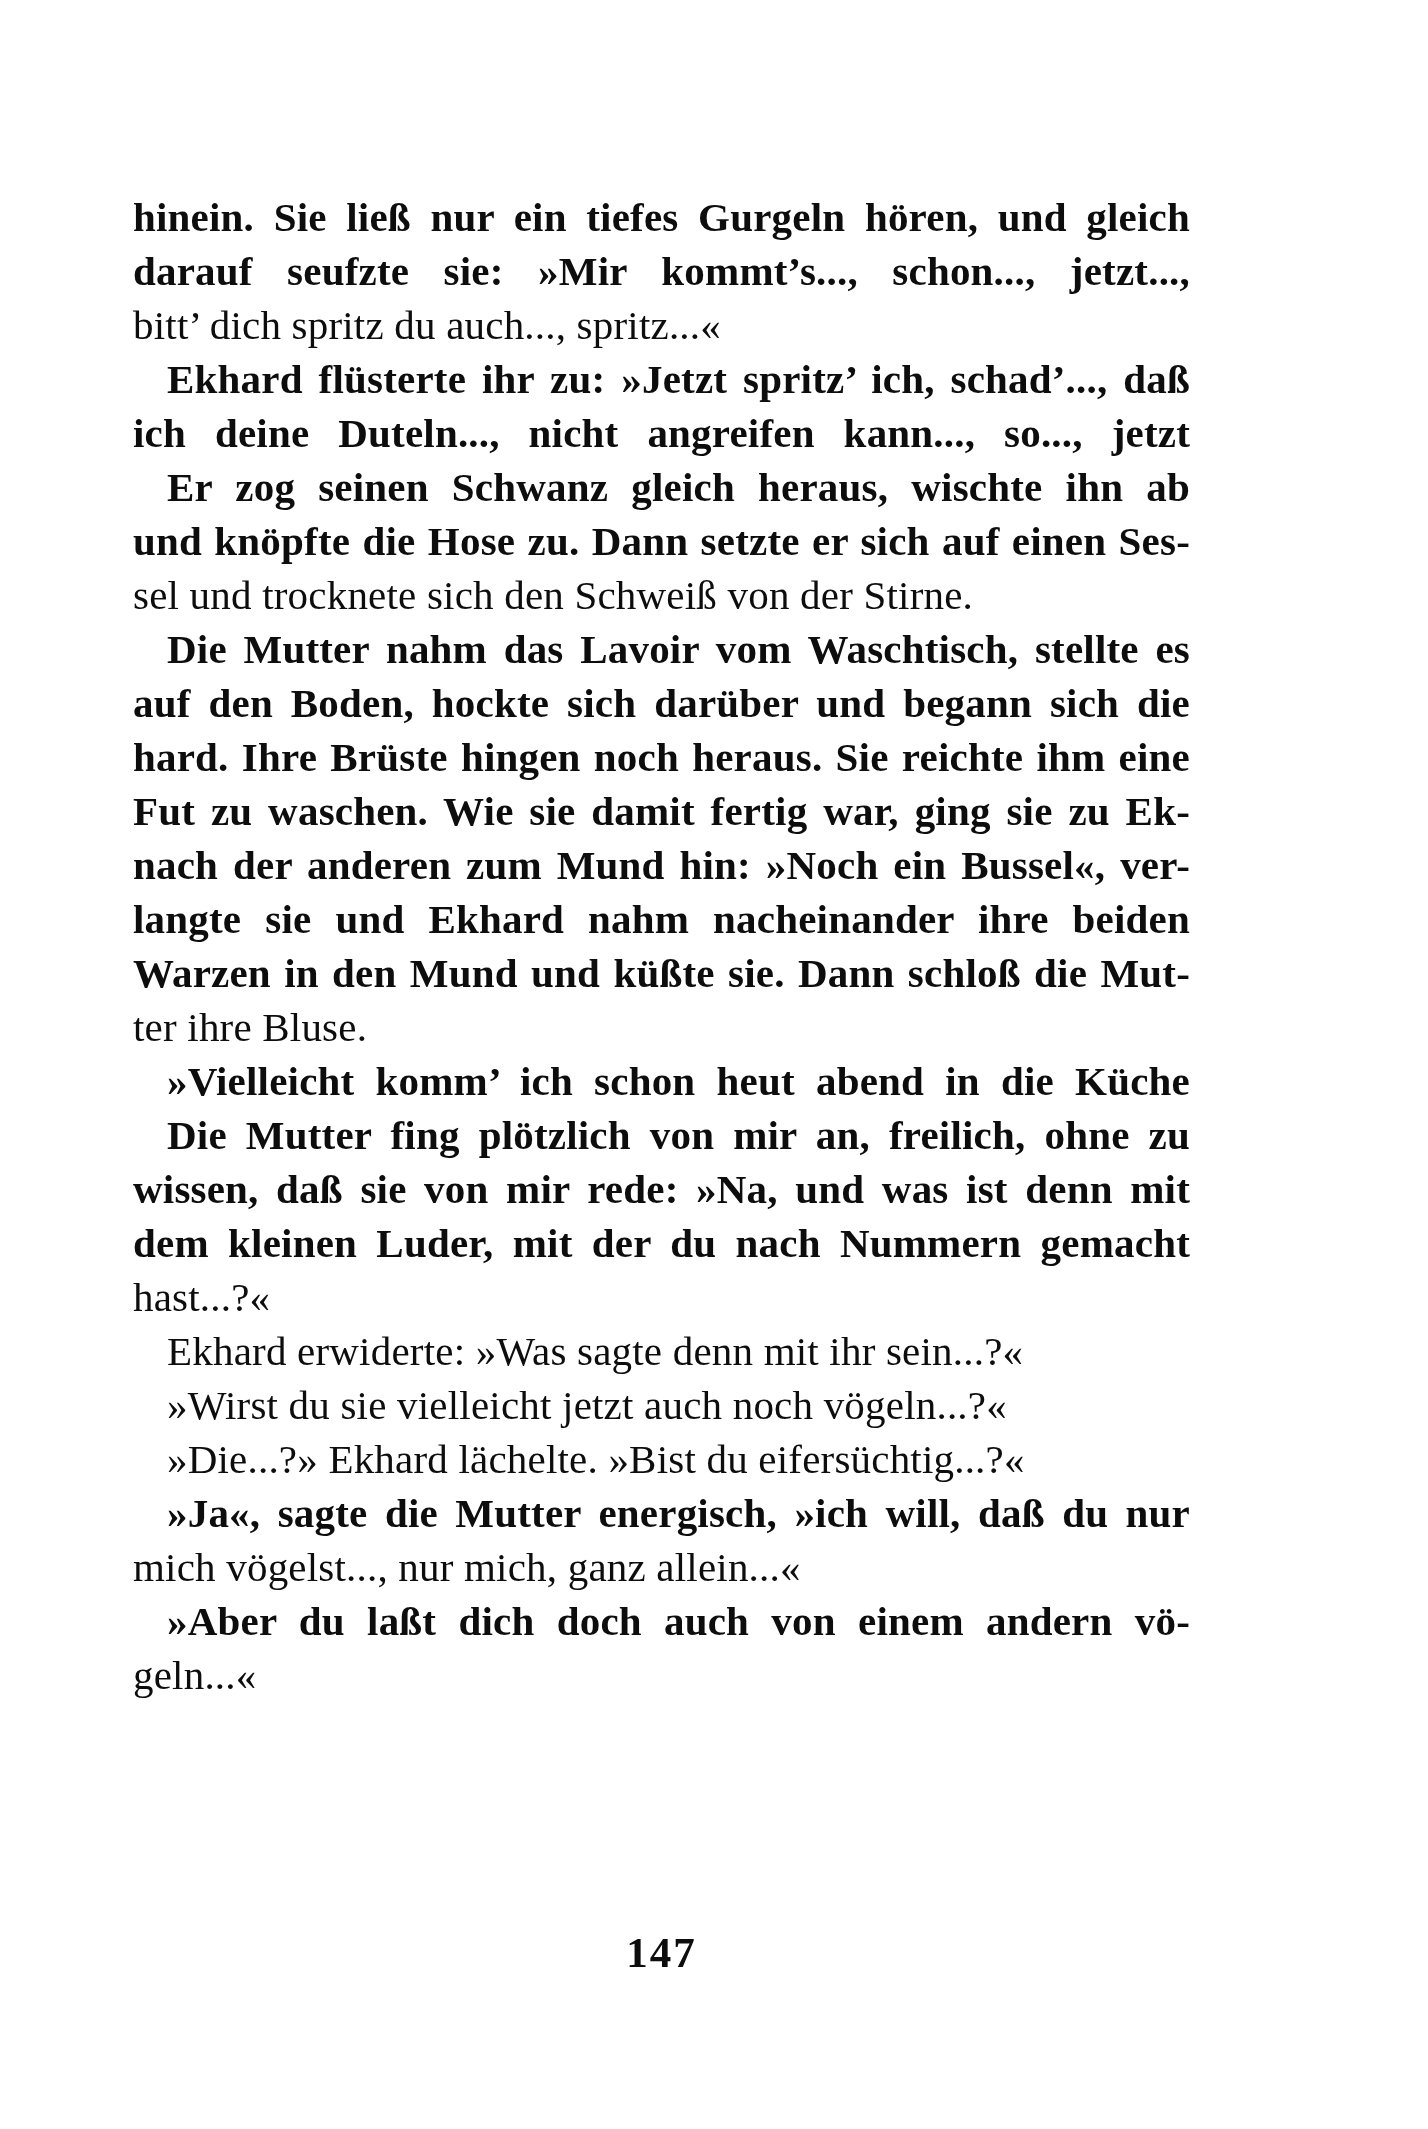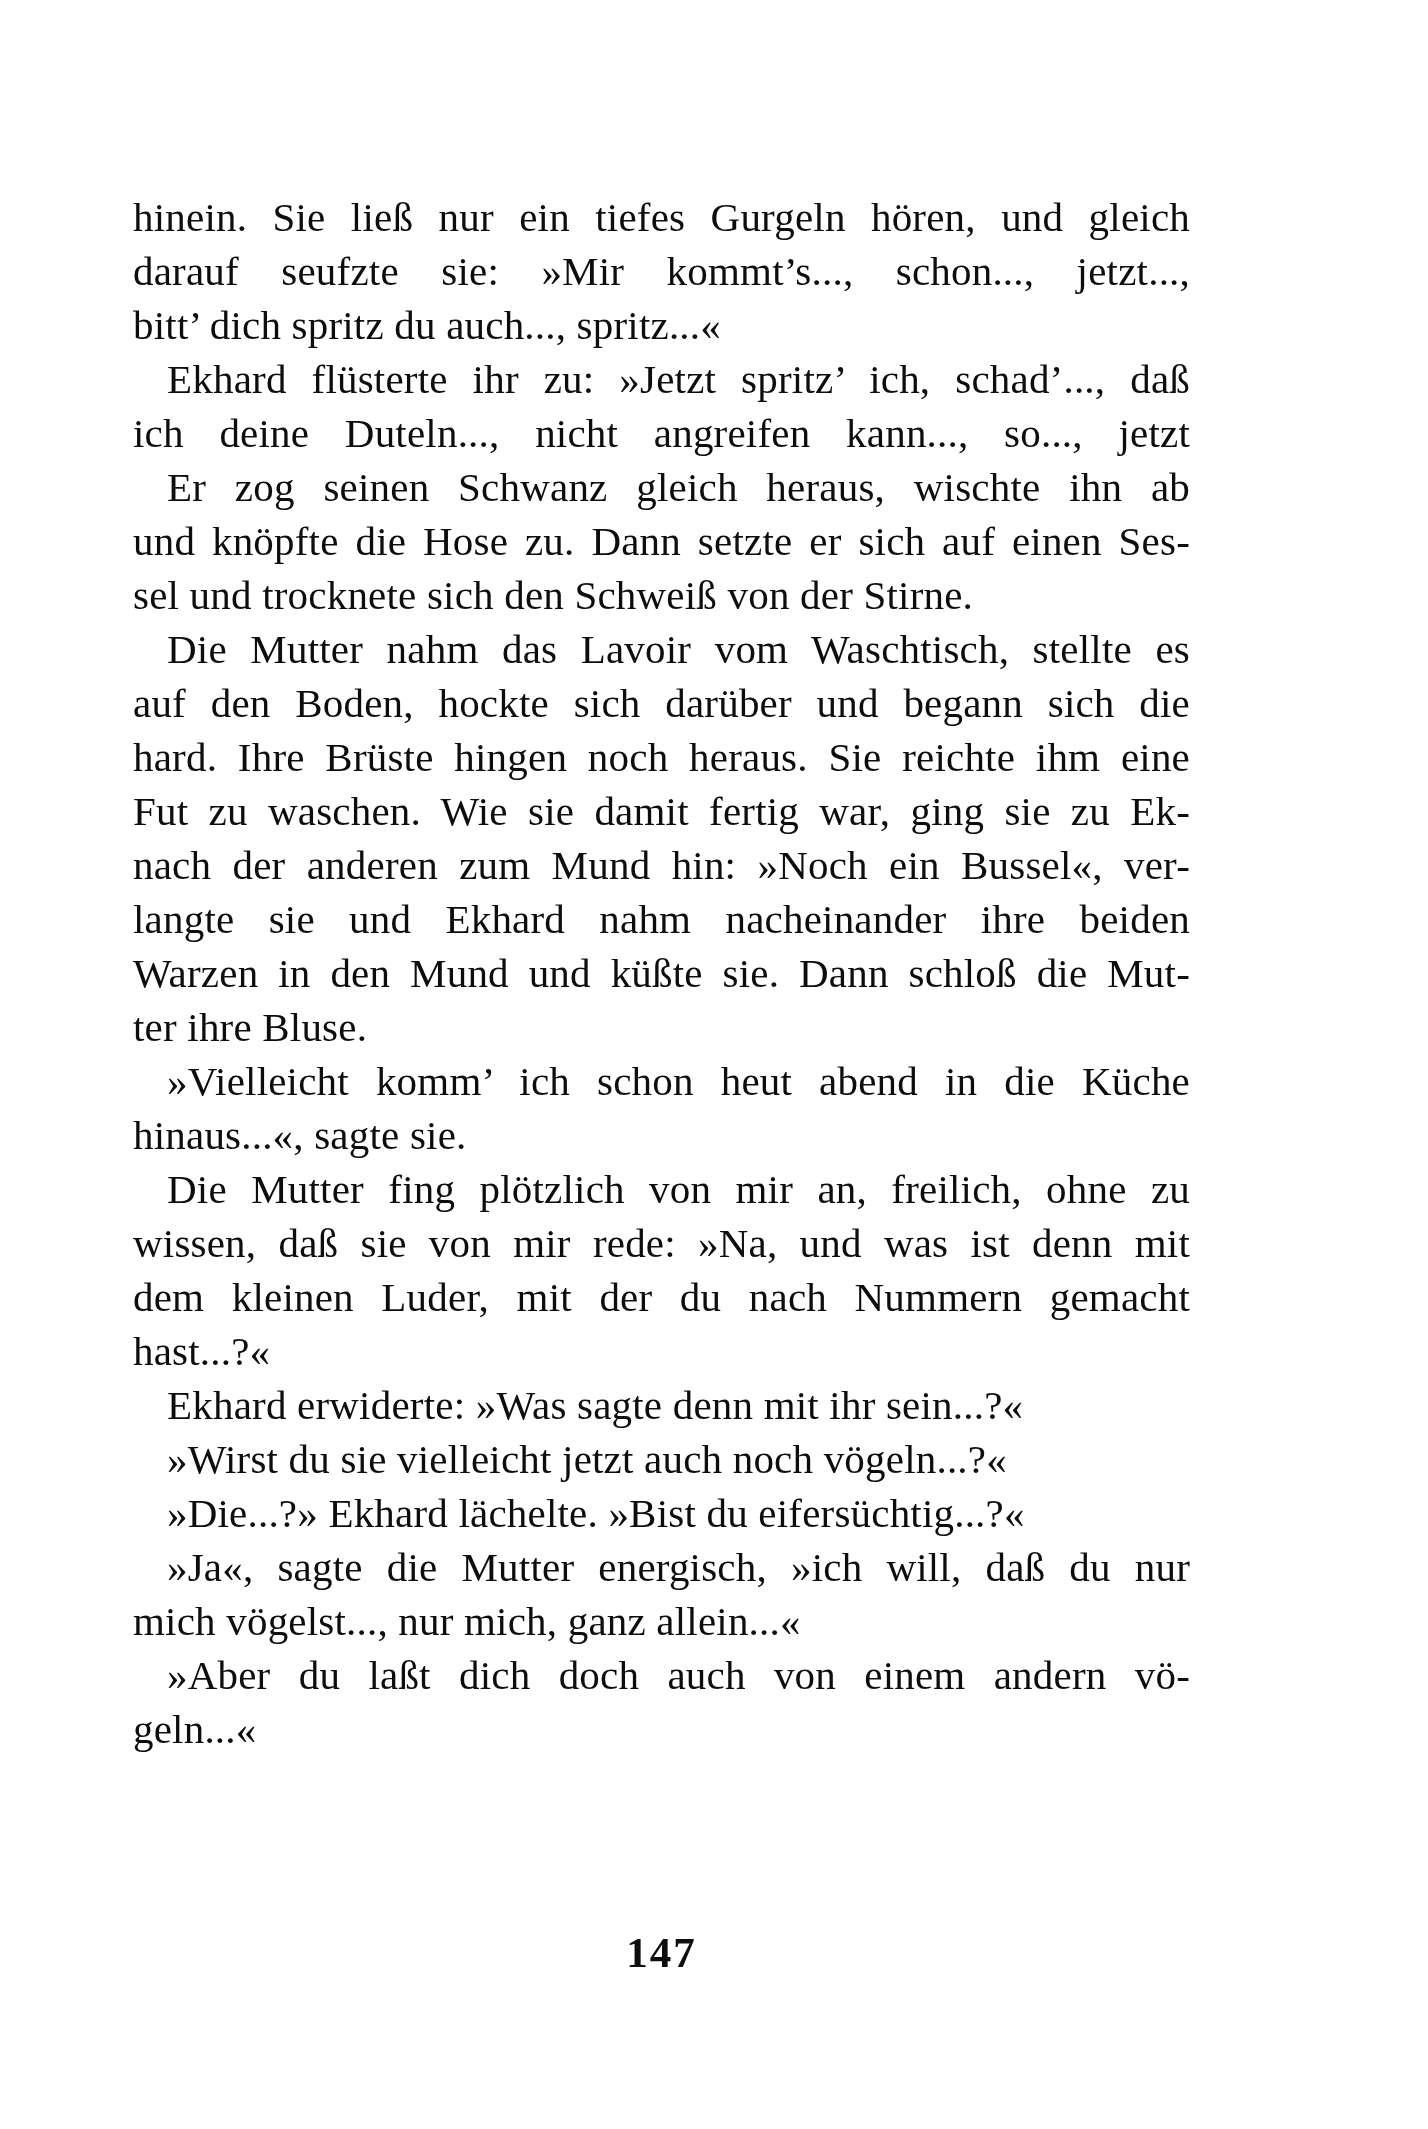--- a/index.html
+++ b/index.html
@@ -31,20 +31,21 @@
     line-height: 54px;
     height: 54px;
     white-space: normal;
     text-align: left;
     letter-spacing: 0.2px;
     -webkit-font-smoothing: antialiased;
   }
   .text-line.justify {
     text-align: justify;
     text-align-last: justify;
+    font-weight: bold;
   }
   .text-line.indent {
     padding-left: 34px;
     box-sizing: border-box;
   }
   .text-line.italic {
     font-style: italic;
   }
   .page-number {
     position: absolute;
@@ -74,21 +75,20 @@
       <div class="text-line">sel und trocknete sich den Schweiß von der Stirne.</div>
       <div class="text-line justify indent">Die Mutter nahm das Lavoir vom Waschtisch, stellte es</div>
       <div class="text-line justify">auf den Boden, hockte sich darüber und begann sich die</div>
       <div class="text-line justify">hard. Ihre Brüste hingen noch heraus. Sie reichte ihm eine</div>
       <div class="text-line justify">Fut zu waschen. Wie sie damit fertig war, ging sie zu Ek-</div>
       <div class="text-line justify">nach der anderen zum Mund hin: »Noch ein Bussel«, ver-</div>
       <div class="text-line justify">langte sie und Ekhard nahm nacheinander ihre beiden</div>
       <div class="text-line justify">Warzen in den Mund und küßte sie. Dann schloß die Mut-</div>
       <div class="text-line">ter ihre Bluse.</div>
       <div class="text-line justify indent">»Vielleicht komm’ ich schon heut abend in die Küche</div>
-      <div class="text-line">hinaus...«, sagte sie.</div>
       <div class="text-line justify indent">Die Mutter fing plötzlich von mir an, freilich, ohne zu</div>
       <div class="text-line justify">wissen, daß sie von mir rede: »Na, und was ist denn mit</div>
       <div class="text-line justify">dem kleinen Luder, mit der du nach Nummern gemacht</div>
       <div class="text-line">hast...?«</div>
       <div class="text-line indent">Ekhard erwiderte: »Was sagte denn mit ihr sein...?«</div>
       <div class="text-line indent">»Wirst du sie vielleicht jetzt auch noch vögeln...?«</div>
       <div class="text-line indent">»Die...?» Ekhard lächelte. »Bist du eifersüchtig...?«</div>
       <div class="text-line justify indent">»Ja«, sagte die Mutter energisch, »ich will, daß du nur</div>
       <div class="text-line">mich vögelst..., nur mich, ganz allein...«</div>
       <div class="text-line justify indent">»Aber du laßt dich doch auch von einem andern vö-</div>

